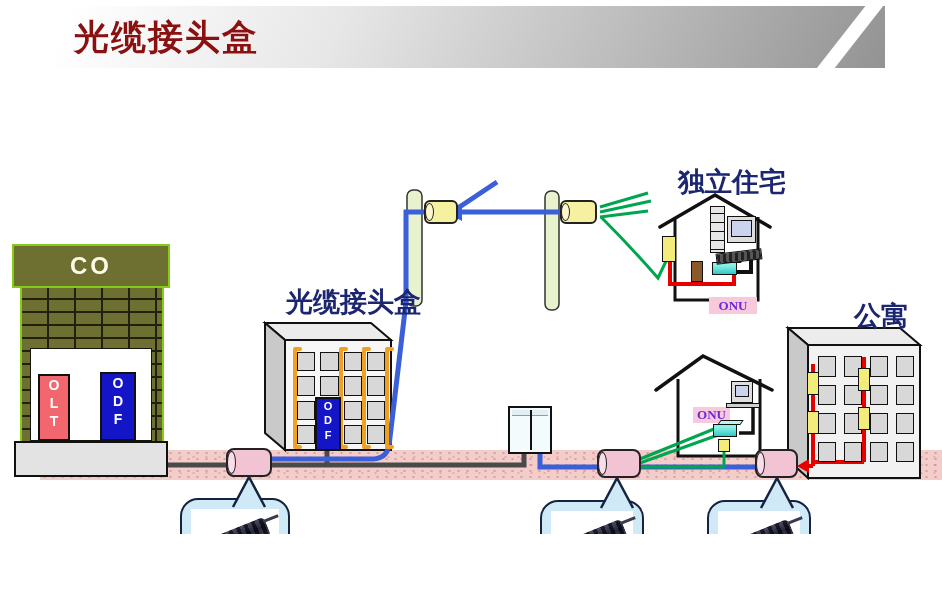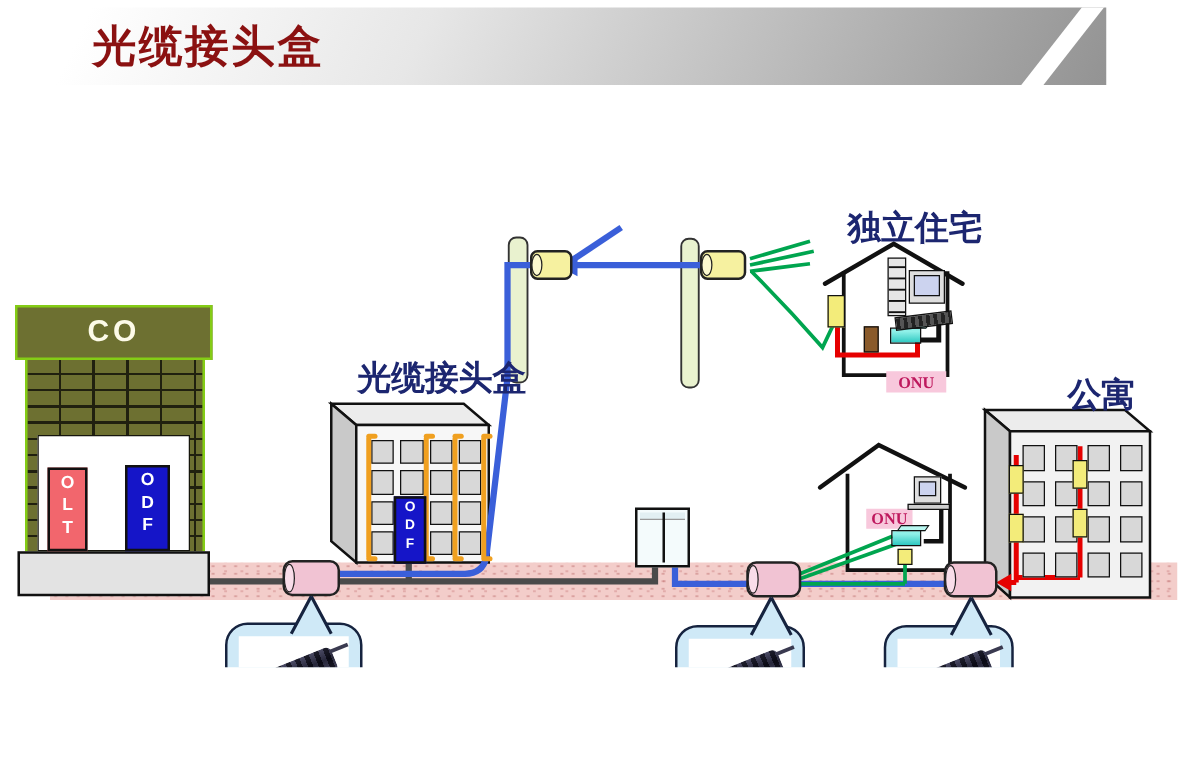--- a/index.html
+++ b/index.html
@@ -47,21 +47,21 @@
   .cap{position:absolute;left:-1px;top:1px;bottom:1px;width:9px;border-radius:50%;border:1.5px solid #222;box-sizing:border-box;}
   .road-closure .cap{background:#f9dde9;}
   .pole-closure .cap{background:#fbf8cf;}
 
   
   #cabinet{left:508px;top:406px;width:44px;height:48px;background:#f4fbfc;border:2px solid #111;box-sizing:border-box;}
   #cabinet-divider{left:50%;top:2px;bottom:2px;width:1.5px;background:#111;}
   #cabinet-top{left:2px;top:2px;right:2px;height:5px;background:#e2eff2;border-bottom:1px solid #999;}
 
   
-  .onu-strip{background:#f8c8dc;color:#be185d;font-family:"Liberation Serif",serif;font-weight:bold;
+  .onu-strip{background:#f8c8dc;color:#6d28d9;font-family:"Liberation Serif",serif;font-weight:bold;
      font-size:13px;display:flex;align-items:center;justify-content:center;}
   .cyanbox{background:linear-gradient(180deg,#8ff0e8 20%,#2fc9c2);border:1.5px solid #111;box-sizing:border-box;}
   .cyantop{background:#b8f7f0;border:1.5px solid #111;box-sizing:border-box;transform:skewX(-35deg);}
   .screenbox{background:#dedede;border:1.5px solid #111;box-sizing:border-box;}
   .screen{position:absolute;left:3px;top:3px;right:3px;bottom:5px;background:#ccd3ef;border:1px solid #111;}
 
   
   .bubble{background:#cfe9f7;border:2.5px solid #16233f;border-radius:18px;box-sizing:border-box;}
   .bubble-inner{position:absolute;left:9px;right:9px;top:9px;height:60px;background:#fff;
      display:flex;align-items:center;justify-content:center;}

